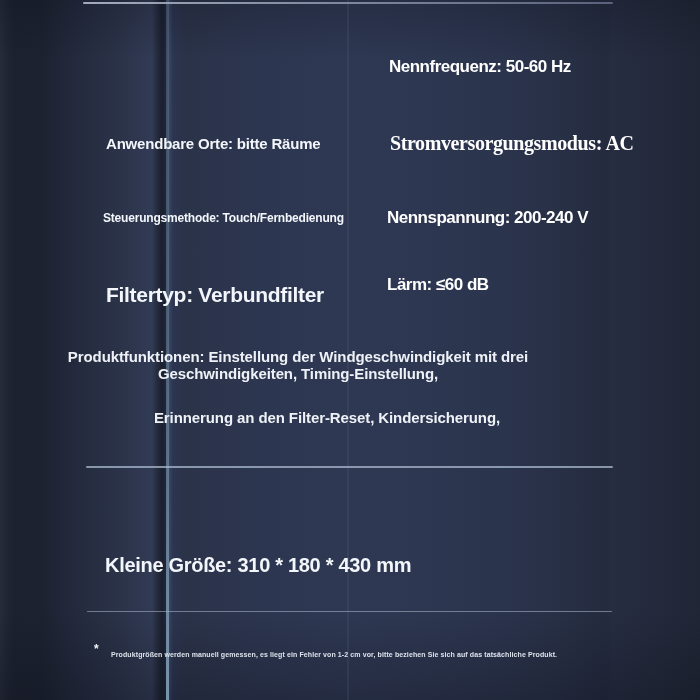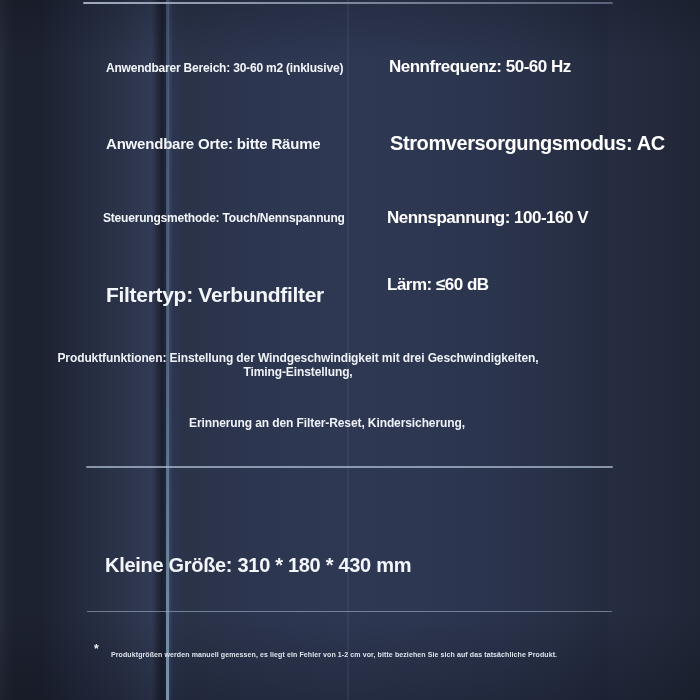--- a/index.html
+++ b/index.html
@@ -31,47 +31,46 @@
     background:linear-gradient(90deg, rgba(175,185,200,0.9), rgba(95,105,130,0.9));}
   .divider-mid{left:86px;top:466px;width:527px;height:2px;
     background:rgba(170,185,205,0.75);}
   .divider-bottom{left:87px;top:611px;width:525px;height:1px;
     background:rgba(160,175,195,0.6);}
   .txt{position:absolute;transform:translateY(-50%);white-space:nowrap;font-weight:700;}
   .left-sm{font-size:12px;letter-spacing:-0.2px;}
   .left-md{font-size:15px;letter-spacing:-0.2px;}
   .left-lg{font-size:21px;letter-spacing:-0.3px;}
   .right-lg{font-size:17px;letter-spacing:-0.5px;color:#ffffff;}
-  .right-md{font-size:20px;letter-spacing:-0.4px;color:#ffffff;}
+  .right-md{font-size:20px;letter-spacing:-0.4px;color:#ffffff;font-family:Liberation Serif, serif;}
   .para{position:absolute;transform:translateY(-50%);text-align:center;font-weight:700;
-        font-size:12px;letter-spacing:-0.1px;color:#eef2f7;}
+        font-size:15px;letter-spacing:-0.1px;color:#eef2f7;}
   .para-a{left:40px;width:516px;}
-  .para-b{left:127px;width:400px;margin-top:6px;}
+  .para-b{left:127px;width:400px;}
   .size-lg{font-size:20px;letter-spacing:-0.3px;}
   .footnote-marker{font-size:12px;}
   .footnote-text{font-size:7px;font-weight:700;letter-spacing:0.1px;color:#dde3ec;}
 </style>
 </head>
 <body>
 
 <div class="canvas">
 
   <div class="streak-main"></div>
   <div class="streak-faint"></div>
 
   <div class="divider divider-top"></div>
 
-  <div class="txt left-sm" style="left:106px;top:68px;">Anwendbarer Bereich: 30-60 m2 (inklusive)</div>
   <div class="txt right-lg" style="left:389px;top:67px;">Nennfrequenz: 50-60 Hz</div>
 
   <div class="txt left-md" style="left:106px;top:143px;">Anwendbare Orte: bitte Räume</div>
   <div class="txt right-md" style="left:390px;top:143px;">Stromversorgungsmodus: AC</div>
 
-  <div class="txt left-sm" style="left:103px;top:218px;">Steuerungsmethode: Touch/Nennspannung</div>
-  <div class="txt right-lg" style="left:387px;top:218px;">Nennspannung: 100-160 V</div>
+  <div class="txt left-sm" style="left:103px;top:218px;">Steuerungsmethode: Touch/Fernbedienung</div>
+  <div class="txt right-lg" style="left:387px;top:218px;">Nennspannung: 200-240 V</div>
 
   <div class="txt left-lg" style="left:106px;top:295px;">Filtertyp: Verbundfilter</div>
   <div class="txt right-lg" style="left:387px;top:285px;">Lärm: ≤60 dB</div>
 
   <div class="para para-a" style="top:365px;">Produktfunktionen: Einstellung der Windgeschwindigkeit mit drei Geschwindigkeiten, Timing-Einstellung,</div>
 
   <div class="para para-b" style="top:417px;">Erinnerung an den Filter-Reset, Kindersicherung,</div>
 
   <div class="divider divider-mid"></div>
 

